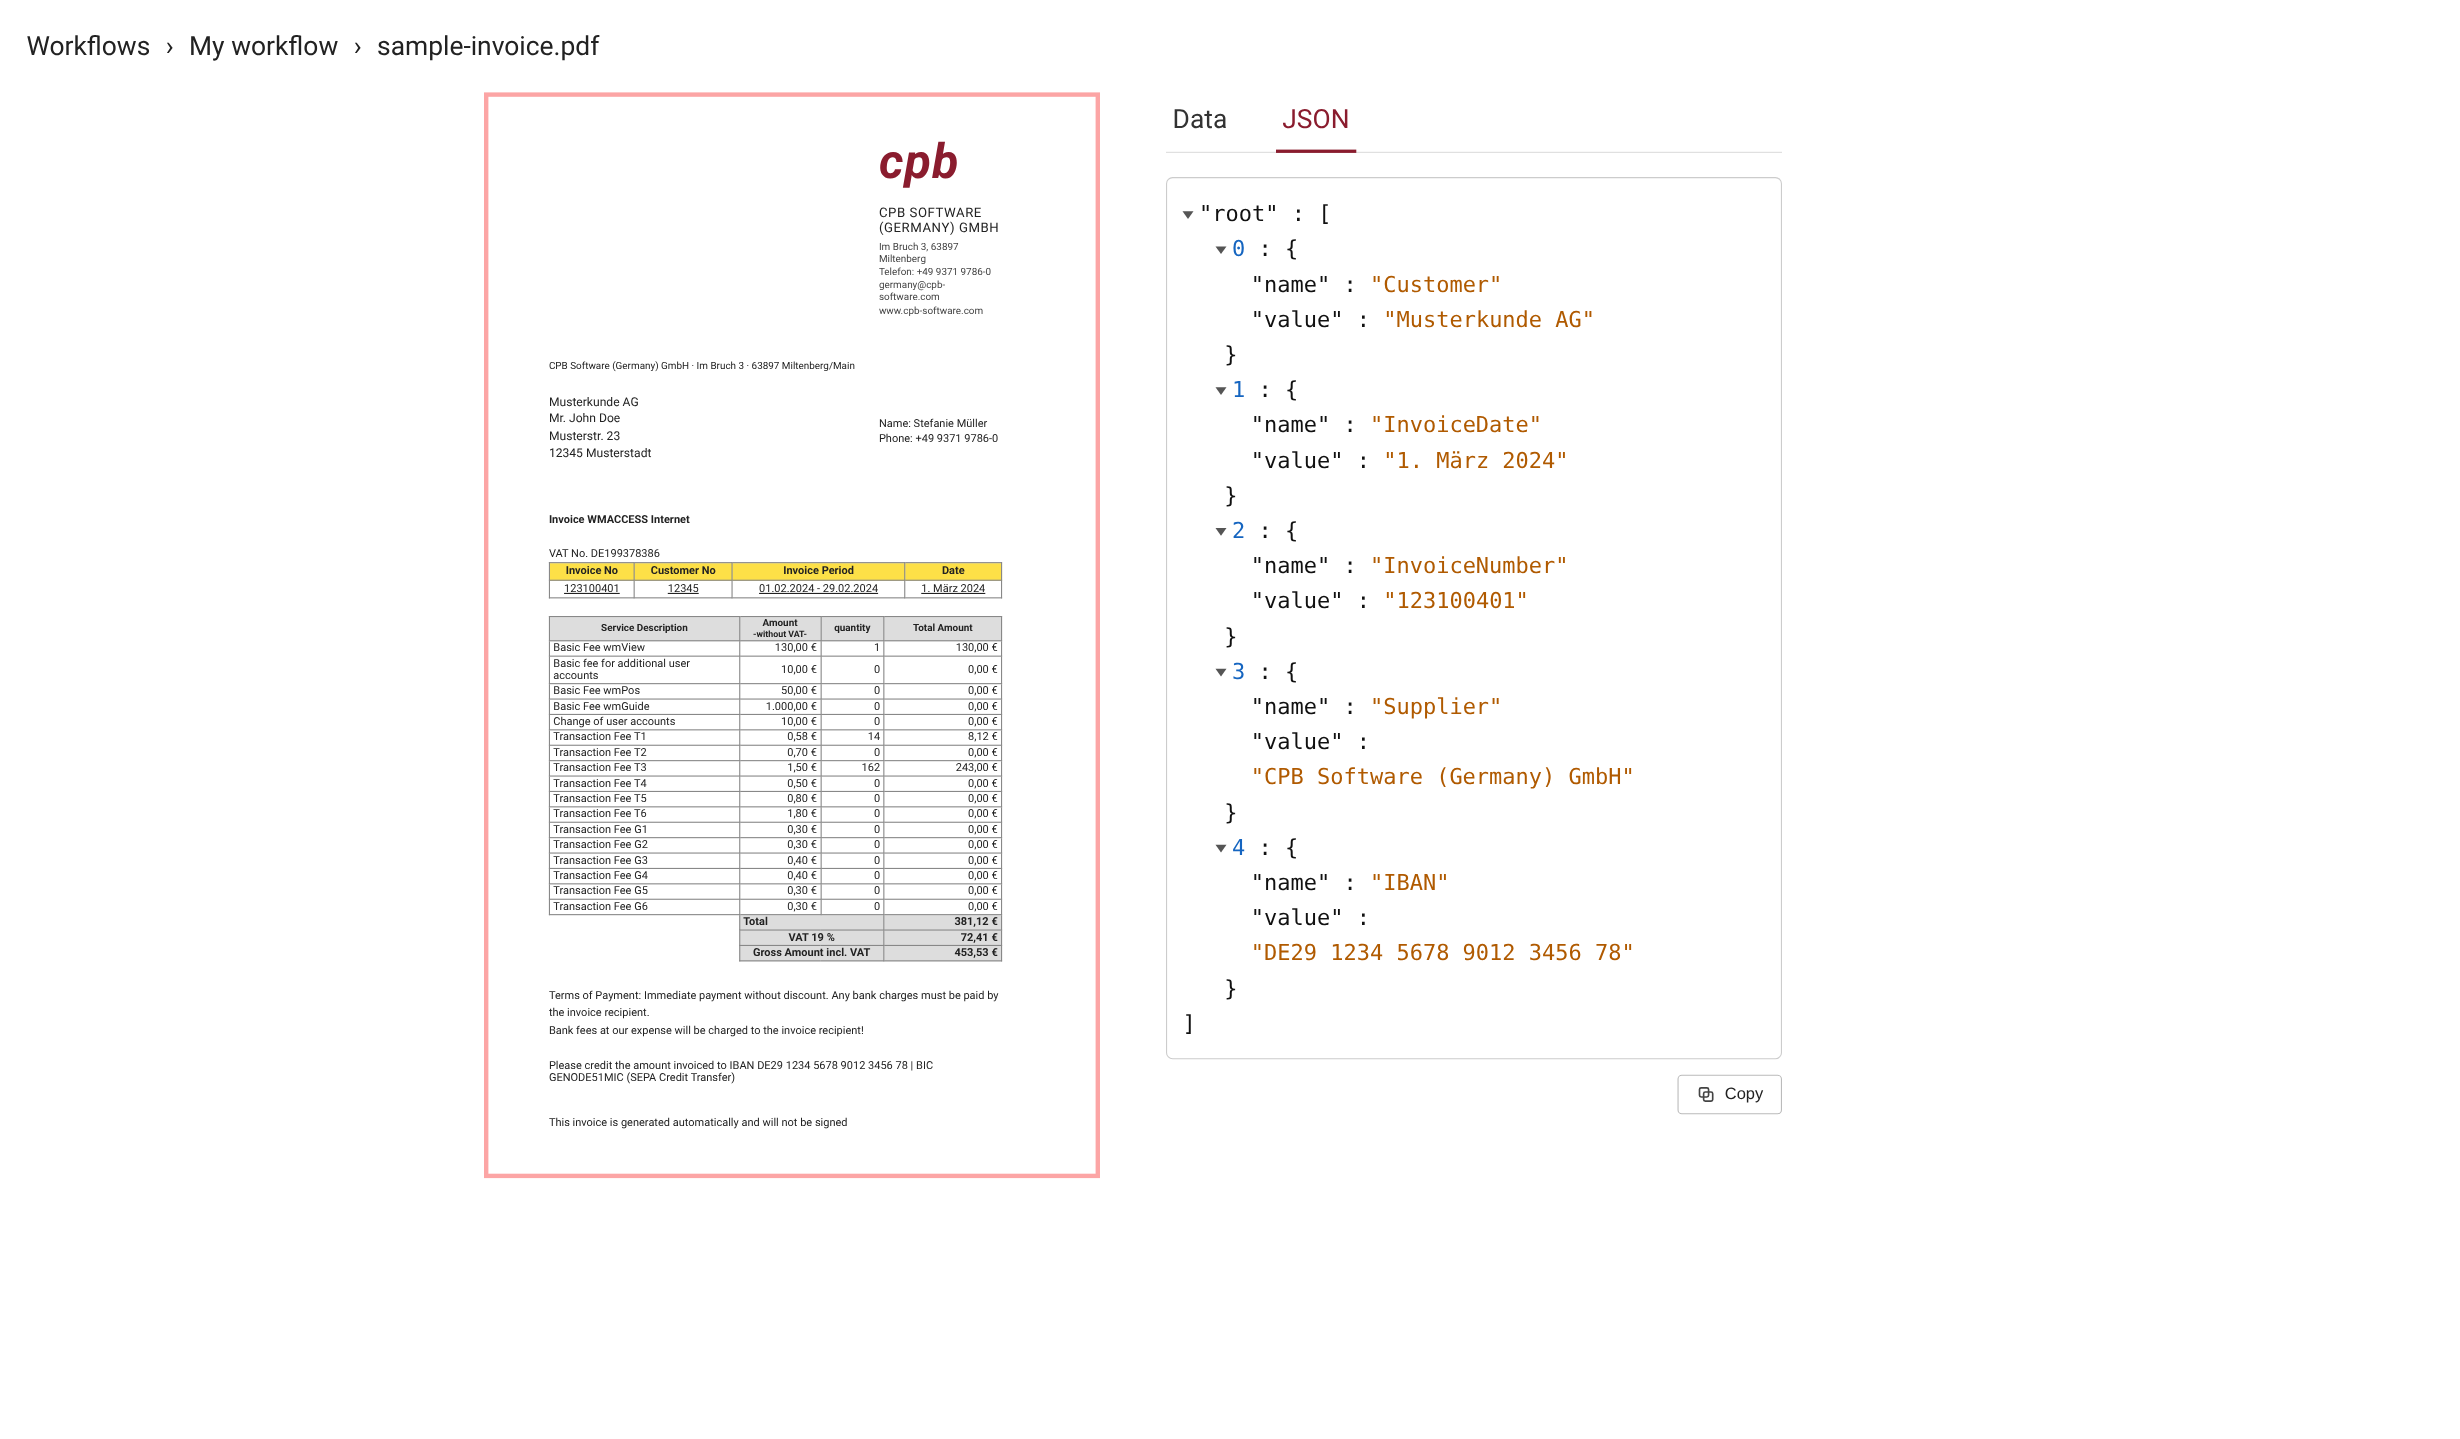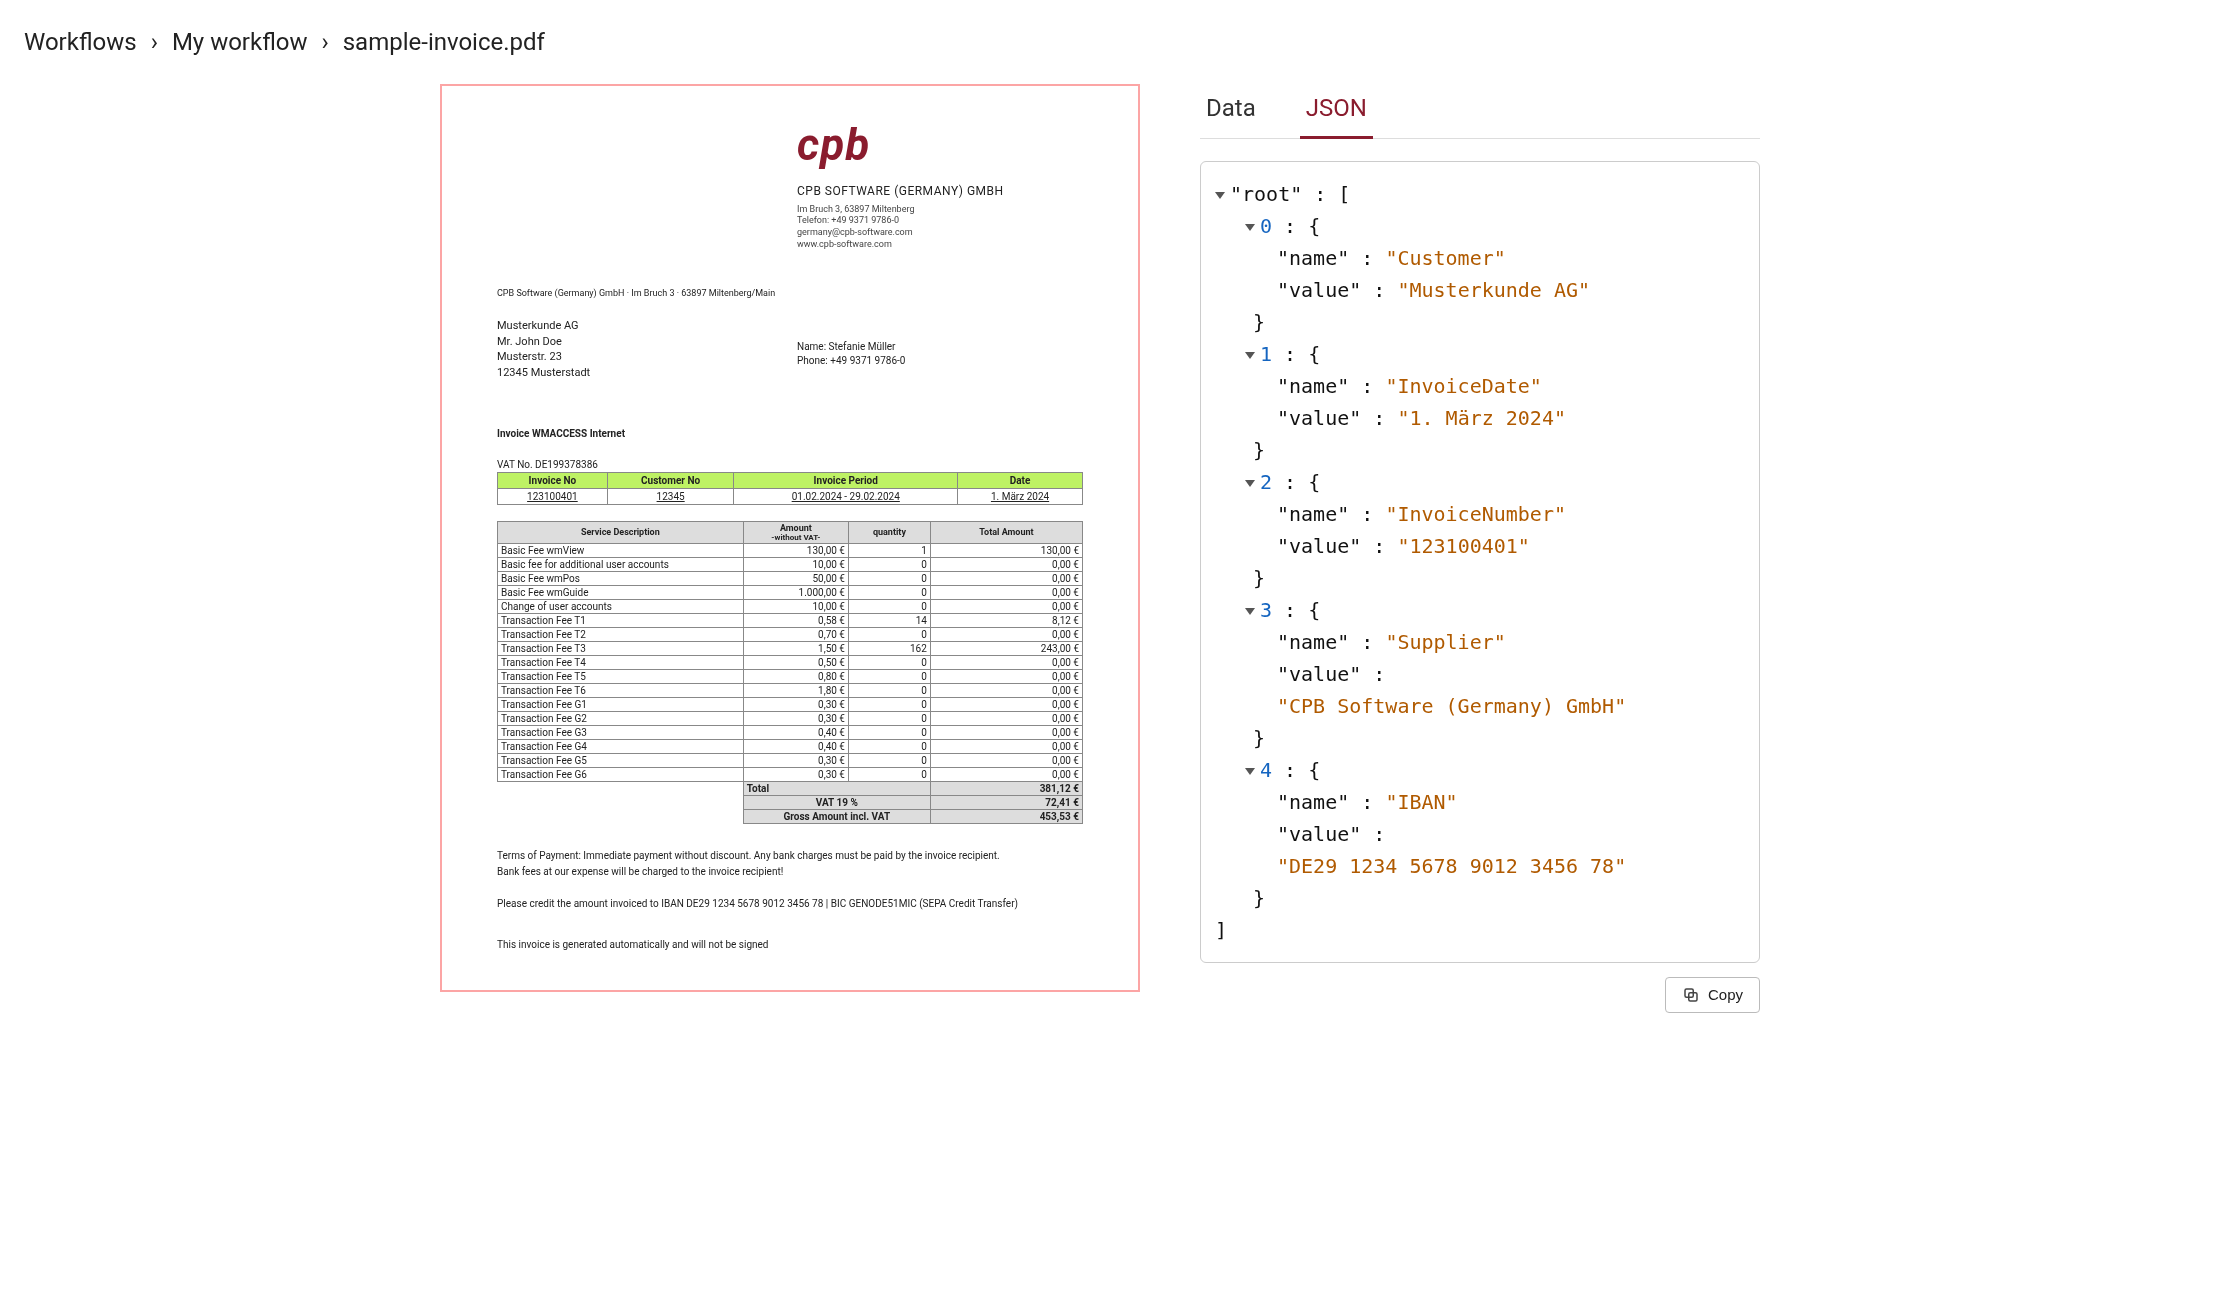--- a/index.html
+++ b/index.html
@@ -8,32 +8,32 @@
 
     
     .breadcrumb { display: flex; align-items: center; gap: 14px; padding: 28px 24px; font-size: 24px; }
     .breadcrumb span { color: #222; }
     .chev { color: #888; }
 
     
     .main { display: flex; gap: 60px; padding: 0 80px 0 440px; align-items: flex-start; }
 
     
-    .doc-preview { width: 700px; border: 2px solid #fca5a5; background: #fff; padding: 40px 55px 40px 55px; font-size: 11px; color: #222; }
+    .doc-preview { width: 560px; border: 4px solid #fca5a5; background: #fff; padding: 40px 85px 40px 55px; font-size: 11px; color: #222; }
     .logo { color: #8a1c2e; font-weight: bold; font-size: 44px; letter-spacing: 1px; font-style: italic; line-height: 0.9; margin-left: 300px; }
     .company-name { margin-left: 300px; margin-top: 18px; font-size: 12px; letter-spacing: 0.5px; }
     .company-addr { margin-left: 300px; margin-top: 6px; font-size: 9px; line-height: 1.3; color: #444; }
     .return-addr { margin-top: 38px; font-size: 9px; }
     .recipient { margin-top: 20px; font-size: 11px; line-height: 1.4; }
     .contact-right { margin-left: 300px; margin-top: -40px; font-size: 10px; line-height: 1.4; }
     .invoice-title { margin-top: 60px; font-weight: bold; font-size: 10px; }
     .vat-line { margin-top: 20px; font-size: 10px; }
 
     table.info { border-collapse: collapse; width: 100%; margin-top: 2px; font-size: 10px; }
-    table.info th { background: #bef264; border: 1px solid #888; padding: 2px; font-weight: bold; }
+    table.info th { background: #fde047; border: 1px solid #888; padding: 2px; font-weight: bold; }
     table.info td { border: 1px solid #888; padding: 2px; text-align: center; text-decoration: underline; }
 
     table.lines { border-collapse: collapse; width: 100%; margin-top: 16px; font-size: 10px; }
     table.lines th { background: #ddd; border: 1px solid #888; padding: 1px 3px; font-weight: bold; font-size: 9px; }
     table.lines td { border: 1px solid #888; padding: 1px 3px; }
     table.lines td.num { text-align: right; }
     table.lines td.qty { text-align: right; }
     .subhead { font-size: 8px; font-weight: bold; display: block; }
 
     .totals-row td { background: #ddd; font-weight: bold; }

